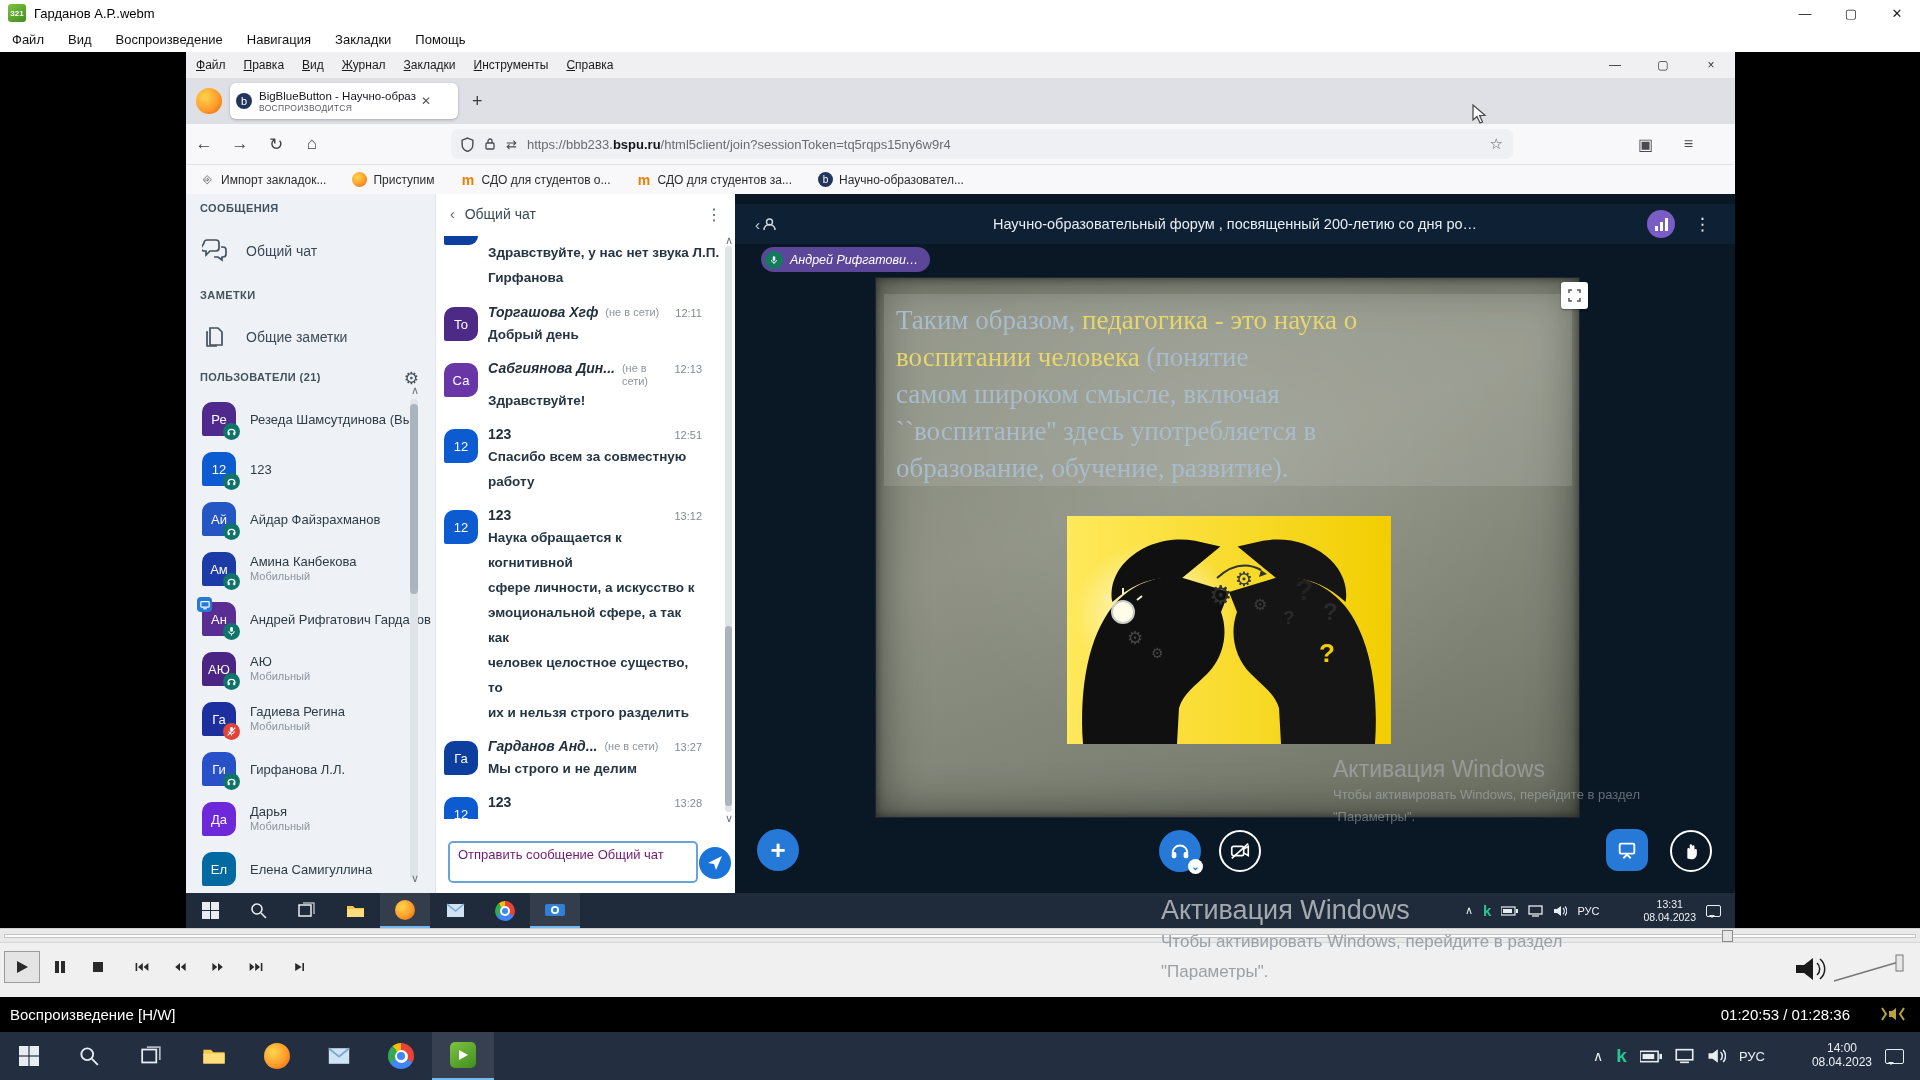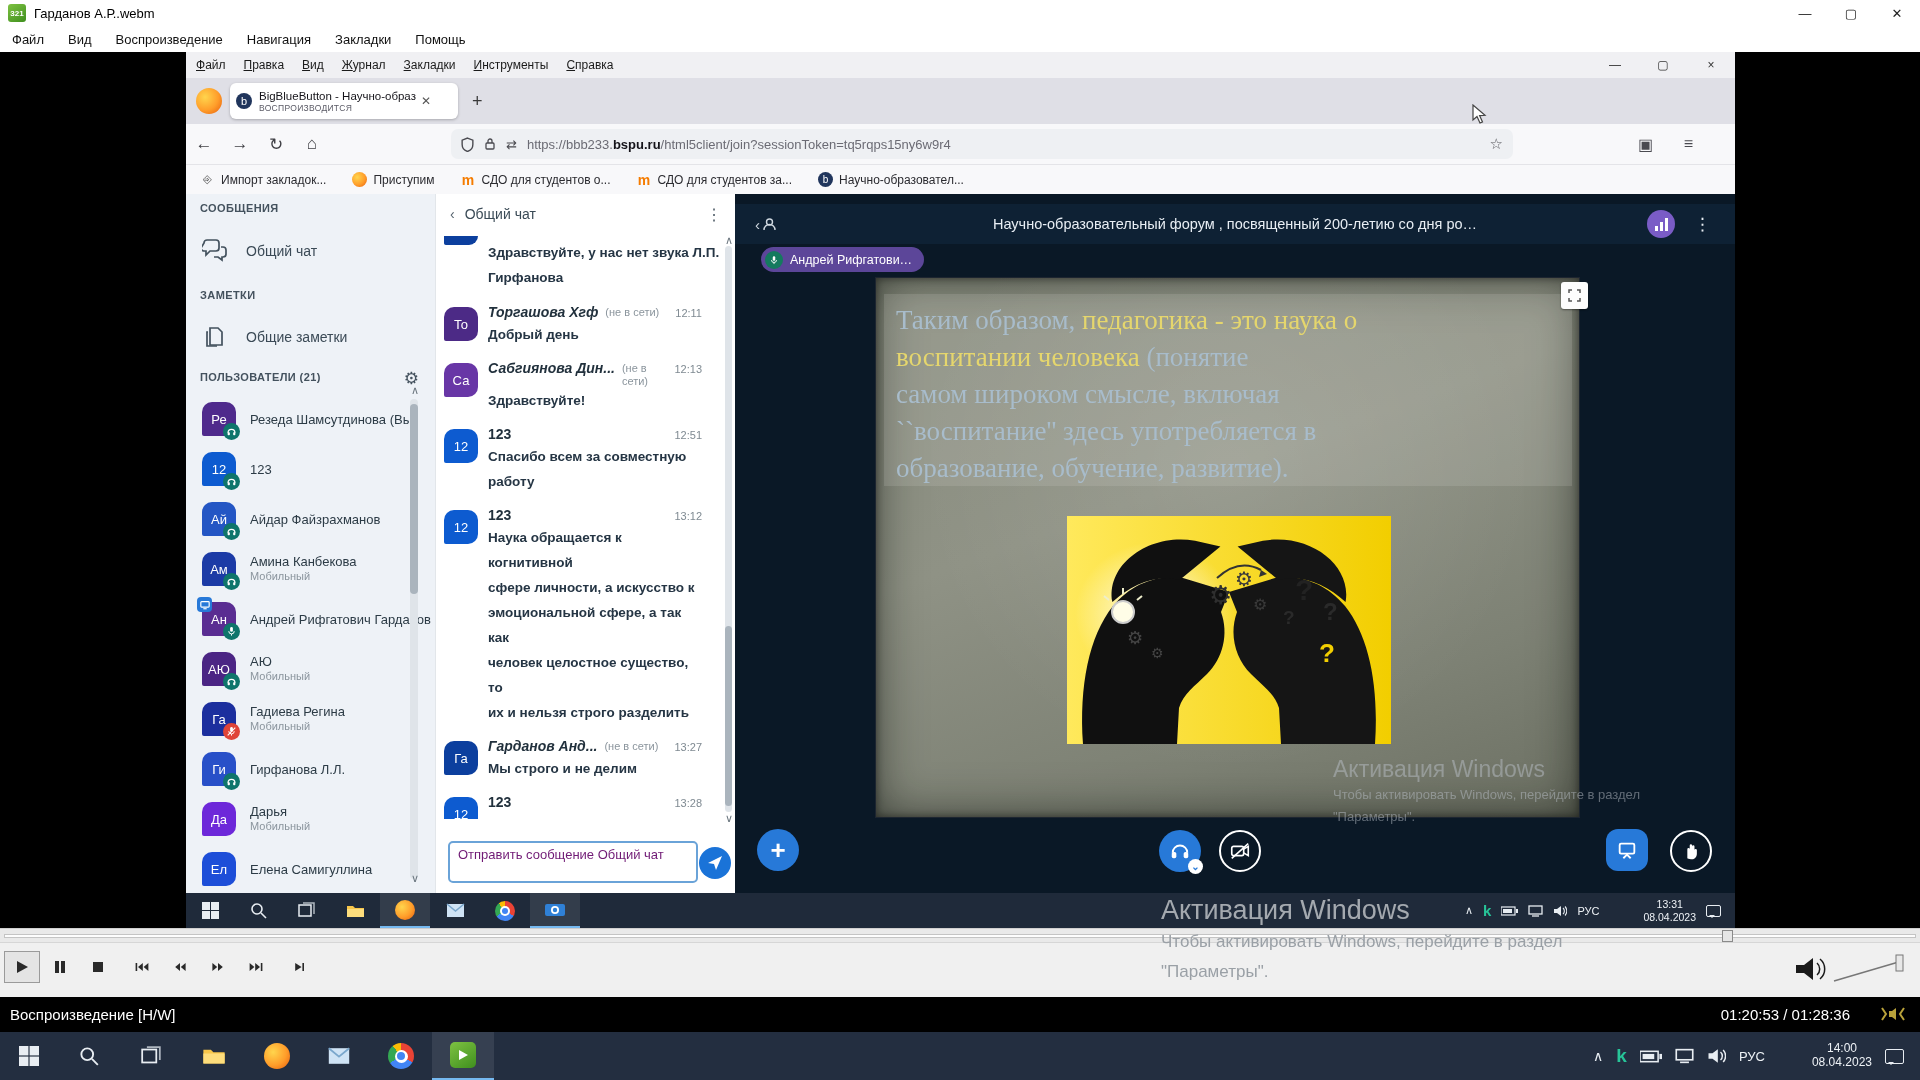--- a/index.html
+++ b/index.html
@@ -113,21 +113,21 @@
   
   #bbb-topbar{position:absolute;left:0;top:10px;width:100%;height:40px;background:#0e2134;
     display:flex;align-items:center;color:#e8eef4;}
   .tb-left-ic{margin-left:20px;display:flex;align-items:center;color:#cfd8e0;font-size:15px;gap:2px;}
   #meet-title{position:absolute;left:0;width:100%;text-align:center;font-size:14.5px;color:#e8eef4;}
   .conn-ic{position:absolute;right:60px;top:6px;width:28px;height:28px;border-radius:50%;background:#7a5cc6;
     display:flex;align-items:flex-end;justify-content:center;gap:2px;padding-bottom:7px;}
   .conn-ic i{display:block;width:3px;background:#fff;}
   .dots3{position:absolute;right:24px;top:10px;color:#e8eef4;font-size:17px;}
   #talker{position:absolute;left:26px;top:53px;height:25px;border-radius:13px;background:#5c4699;
-    display:flex;align-items:center;padding:0 12px 0 4px;gap:7px;}
+    display:flex;align-items:center;padding:0 12px 0 4px;gap:7px;font-style:italic;}
   .talker-mic{width:18px;height:18px;border-radius:50%;background:#147a5e;display:flex;align-items:center;justify-content:center;}
   .talker-mic svg{width:10px;height:10px;}
   #talker span{color:#fff;font-size:12.5px;}
 
   #slide{position:absolute;left:141px;top:84px;width:703px;height:539px;
     background:
       radial-gradient(ellipse at 50% 35%, rgba(255,255,255,.10), transparent 62%),
       linear-gradient(160deg,#878b7d,#8f9285 40%,#7d8174 75%,#6c7063);
     box-shadow:inset 0 0 46px rgba(15,20,15,.6), inset 0 0 8px rgba(0,0,0,.55), 0 0 0 1px #1d2530;}
   #slide-textpanel{position:absolute;left:8px;top:16px;width:688px;height:192px;
@@ -423,21 +423,21 @@
                 </div>
               </div>
               <div class="urow">
                 <div class="uav" style="background: #6d28d9;">Да</div>
                 <div class="utxt">
                   <div class="uname">Дарья</div>
                   <div class="usub">Мобильный</div>
                 </div>
               </div>
               <div class="urow">
-                <div class="uav" style="background: #1d4ed8;">Ел</div>
+                <div class="uav" style="background: #0369a1;">Ел</div>
                 <div class="utxt">
                   <div class="uname">Елена Самигуллина</div>
                 </div>
               </div>
             </div>
           <div class="vscroll" style="right:17px;top:205px;width:8px;height:480px;">
             <div class="vthumb" style="left:0;top:5px;width:8px;height:190px;"></div>
           </div>
           <span class="scroll-ar" style="right:16px;top:190px;">∧</span>
           <span class="scroll-ar" style="right:16px;top:678px;">∨</span>

